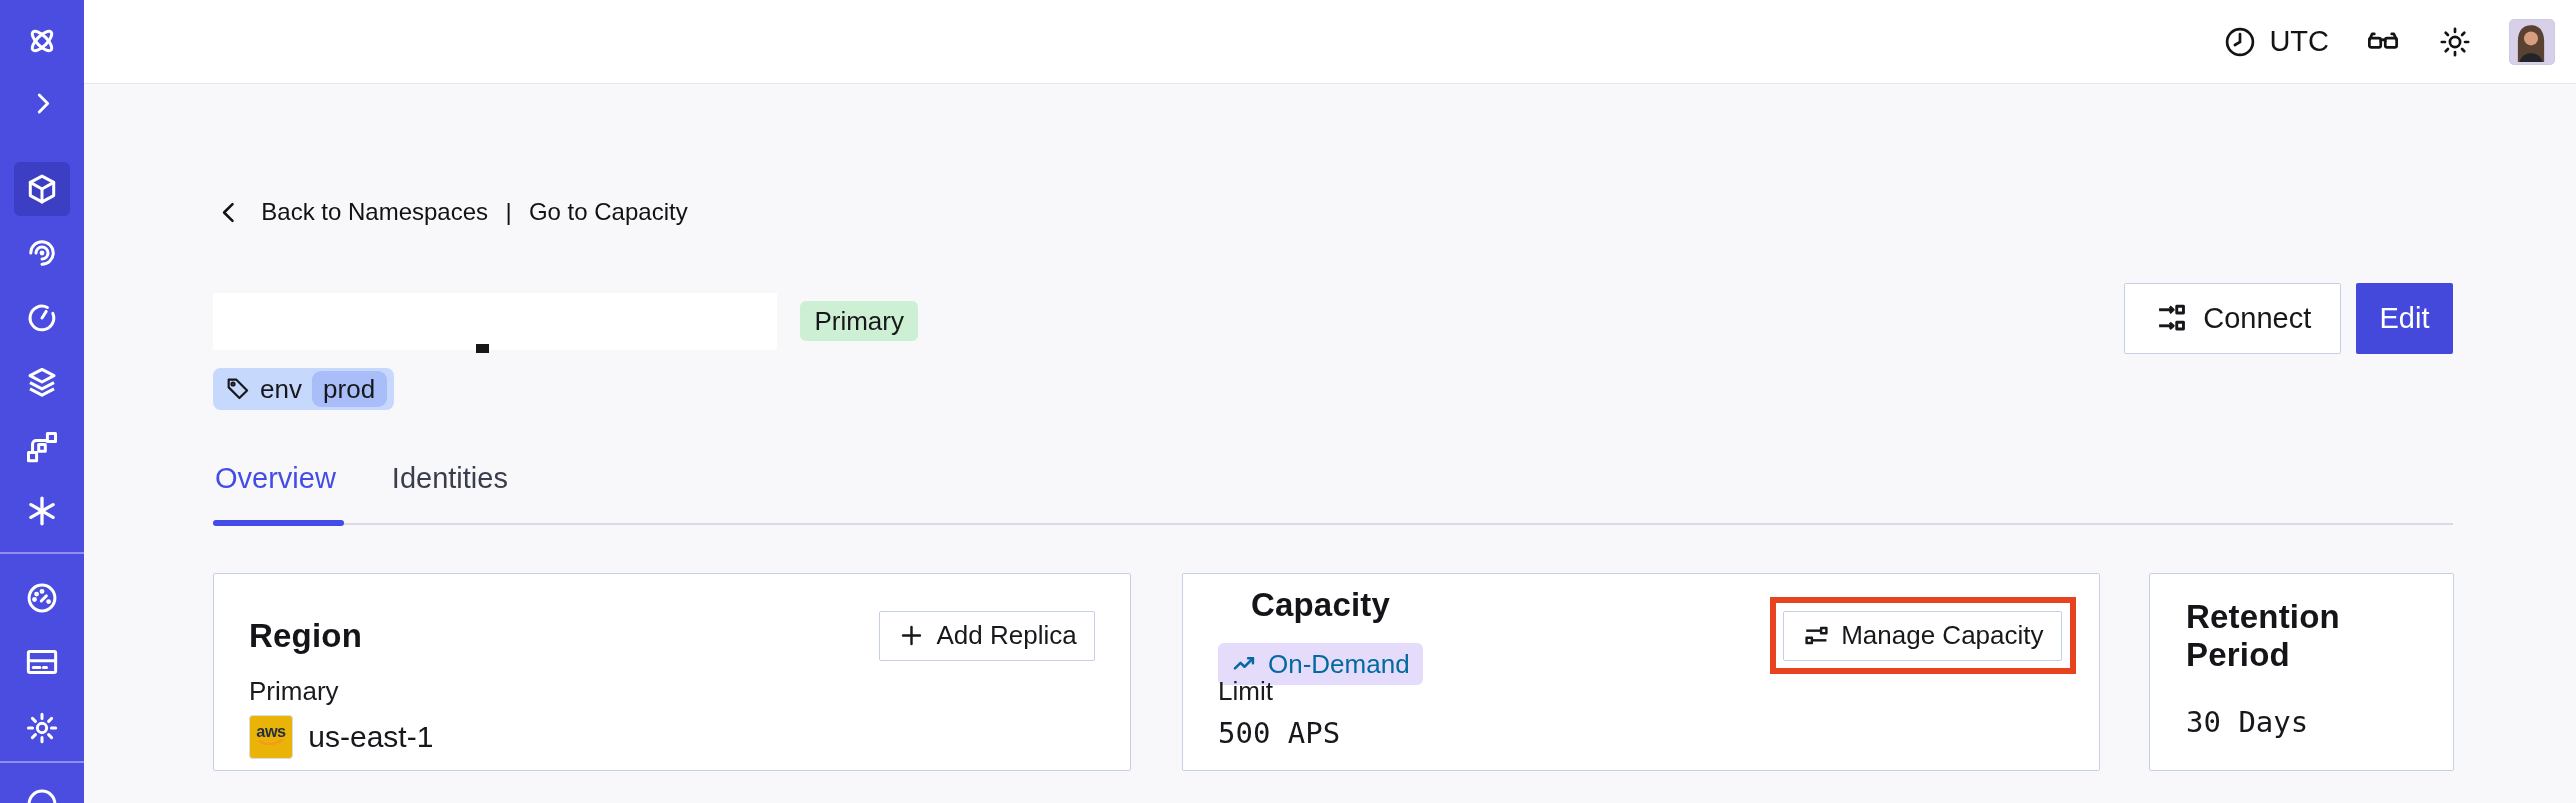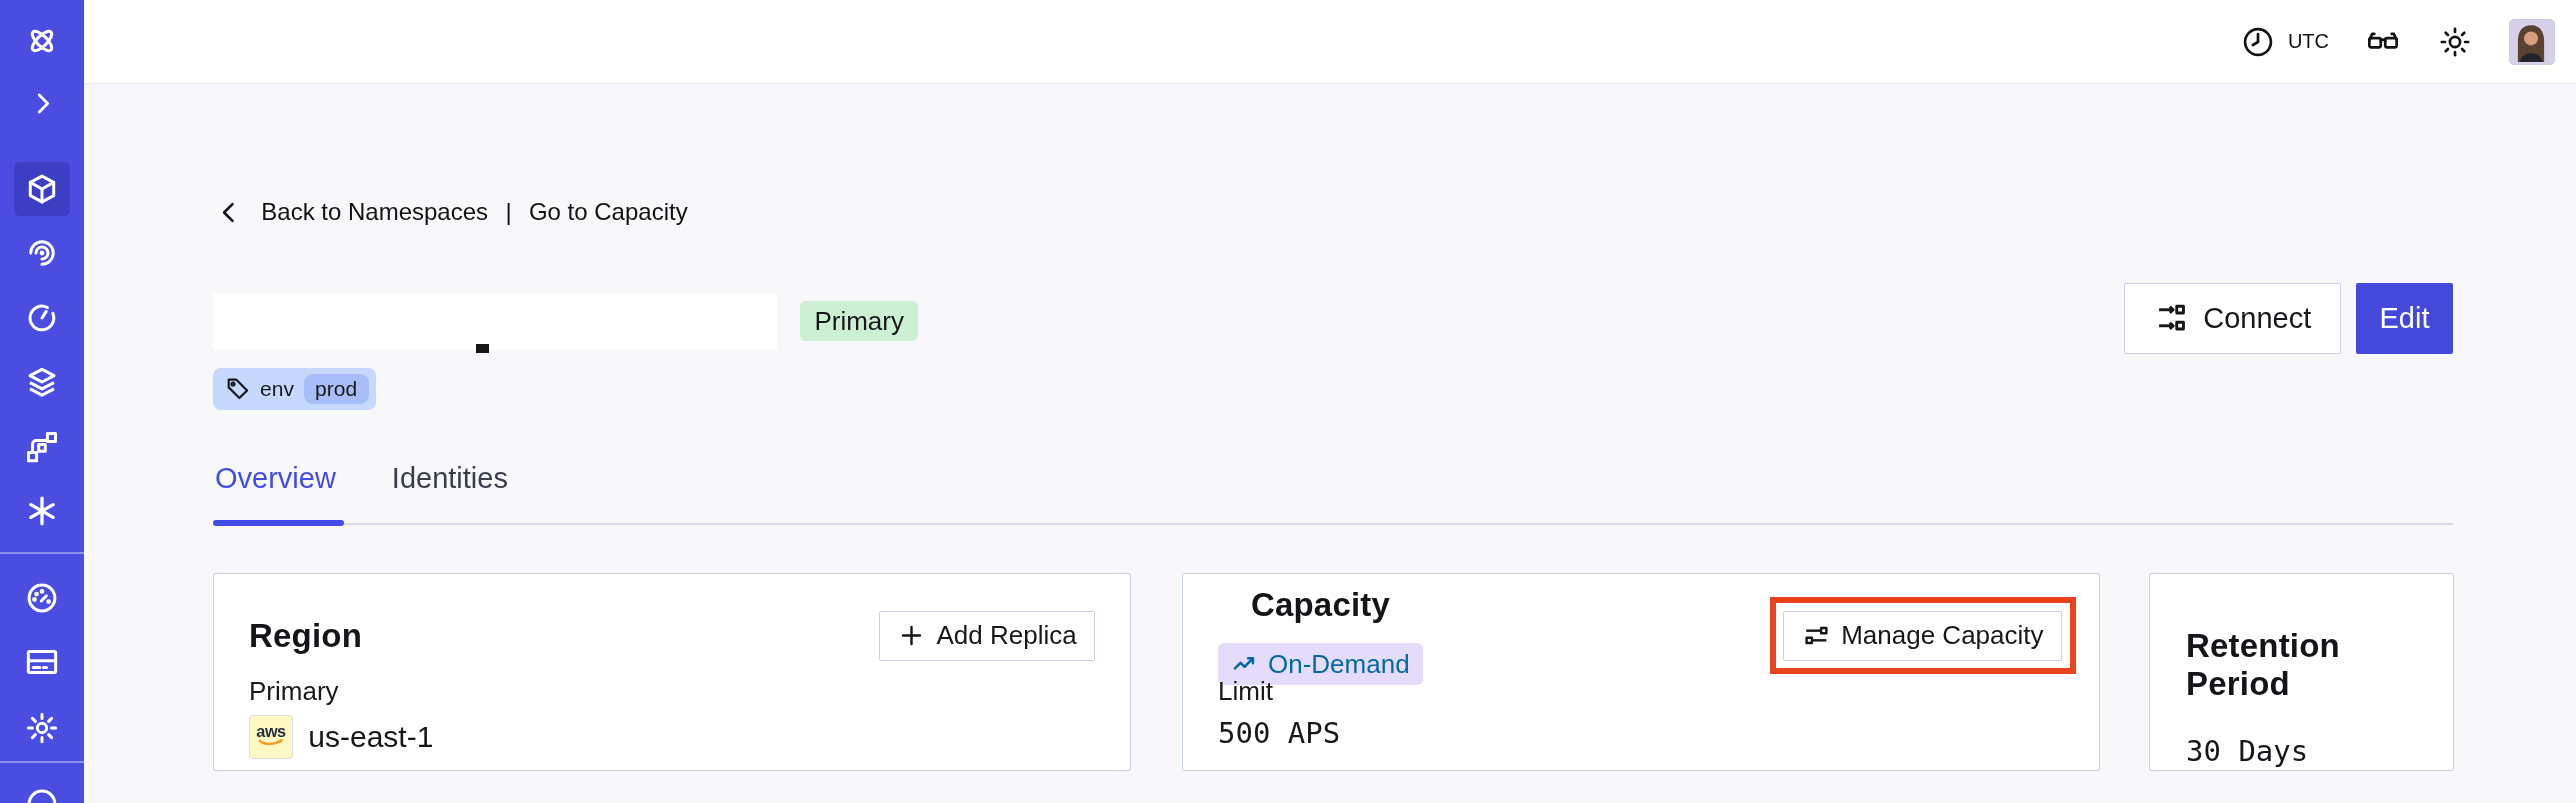--- a/index.html
+++ b/index.html
@@ -12,21 +12,21 @@
   .snav { position:absolute; left:0; width:84px; display:flex; justify-content:center; align-items:center; }
   .snav svg { width:36px; height:36px; }
   .snav.small svg { width:31px; height:31px; }
   .sel-bg { position:absolute; left:14.4px; top:162px; width:56px; height:54px; border-radius:5.8px; background:#3C3EC4; }
   .sdiv { position:absolute; left:0; width:84px; height:1.9px; background:rgba(255,255,255,.38); }
 
   
   .topbar { position:absolute; left:84px; top:0; width:2492px; height:84px; background:#FFFFFF;
             border-bottom:1.9px solid #E4E7F0; display:flex; align-items:center; justify-content:flex-end;
             gap:36px; padding-right:21px; color:#141416; }
-  .tz { display:flex; align-items:center; gap:11.5px; font-size:20px; }
+  .tz { display:flex; align-items:center; gap:11.5px; font-size:29px; }
   .topbar svg { width:36px; height:36px; }
   .avatar { width:46px; height:46px; border:1.9px solid #C9CCE8; border-radius:4.8px; overflow:hidden; background:#D8D0E8; }
   .avatar svg { width:42px; height:42px; display:block; }
 
   
   .breadcrumb { position:absolute; left:215px; top:198px; display:flex; align-items:flex-start; gap:17.3px;
                 font-size:24px; color:#121214; }
   .breadcrumb svg { width:29px; height:29px; }
   .crumb-sep { color:#121214; }
 
@@ -38,21 +38,21 @@
 
   .btn { display:flex; align-items:center; justify-content:center; background:#fff;
          border:1.9px solid #C6CFE9; color:#17171C; cursor:pointer; font-family:"Liberation Sans",sans-serif; }
   .btn-connect { position:absolute; left:2124px; top:283px; width:217px; height:71px; gap:14.4px; font-size:29px; border-radius:1.9px; }
   .btn-connect svg { width:35px; height:35px; }
   .btn-edit { position:absolute; left:2356px; top:283px; width:97px; height:71px; background:#4448DB;
               border:none; color:#FFFFFF; font-size:29px; border-radius:1.9px; }
 
   
   .tag-chip { position:absolute; left:213px; top:368px; height:42px; display:inline-flex; align-items:center;
-              gap:9.6px; padding:0 7.7px 0 11.5px; background:#C6D8FC; border-radius:7.7px; font-size:21px; color:#17181C; }
+              gap:9.6px; padding:0 7.7px 0 11.5px; background:#C6D8FC; border-radius:7.7px; font-size:26px; color:#17181C; }
   .tag-chip svg { width:26px; height:26px; }
   .tag-val { background:#A9BDF8; border-radius:9px; padding:2.9px 11.5px; }
 
   
   .tabs { position:absolute; left:215px; top:462px; display:flex; gap:56px; font-size:29px; }
   .tab { color:#3A3D4D; padding-bottom:25px; cursor:pointer; }
   .tab.active { color:#444CE7; font-weight:500; }
   .tab-line { position:absolute; left:213px; top:523px; width:2240px; height:1.9px; background:#D8DBE5; }
   .tab-underline { position:absolute; left:213px; top:520px; width:131px; height:5.8px; border-radius:2.9px; background:#444CE7; z-index:2; }
 
@@ -67,21 +67,21 @@
   .title-group { display:flex; align-items:center; gap:19px;flex-direction:column; }
   .card-label { font-size:26px; color:#1A1B1F; margin-top:1.9px; }
   .card .btn-sm { height:50px; padding:0 17.3px; gap:10.5px; font-size:26px; border-radius:1.9px; }
   .card .btn-sm svg { width:29px; height:29px; }
   .badge-ondemand { display:flex; align-items:center; gap:9.6px; height:42px; padding:0 13.4px;
                     background:#E4DCFA; border-radius:5.8px; font-size:26px; color:#0369a1; }
   .badge-ondemand svg { width:27px; height:27px; }
   .mono { font-family:"DejaVu Sans Mono", monospace; font-size:29px; color:#17171C; }
   .region-row { display:flex; align-items:center; gap:15.3px; margin-top:7.7px; }
   .region-row .val { font-size:30px; color:#17171C; }
-  .aws-box { width:44px; height:44px; border:1.9px solid #DCDCE2; border-radius:3.8px; background:#fef9c3;
+  .aws-box { width:44px; height:44px; border:1.9px solid #DCDCE2; border-radius:3.8px; background:#eab308;
              display:flex; flex-direction:column; align-items:center; justify-content:center; }
   .aws-word { font-size:16.3px; font-weight:700; color:#252F3E; letter-spacing:-0.5px; line-height:15.3px; }
   .cap-value { margin-top:9.6px; }
   .ret-value { margin-top:31px; }
   .red-wrap { border:6.7px solid #E8431F; padding:7.7px; margin-right:-11.5px; background:transparent; }
 
   .ic { display:inline-flex; }
   svg { display:block; }
 </style>
 </head>
@@ -325,20 +325,20 @@
           </span>
           <span>Manage Capacity</span>
         </button>
       </div>
     </div>
     <div class="card-label">Limit</div>
     <div class="mono cap-value">500 APS</div>
   </section>
 
   <section class="card card-retention">
-    <div class="card-head" style="justify-content:center;margin-top:29px;">
+    <div class="card-head" style="justify-content:center;">
       <div class="card-title">Retention Period</div>
     </div>
     <div class="mono ret-value">30 Days</div>
   </section>
 
 </div>
 
 
 </body></html>

